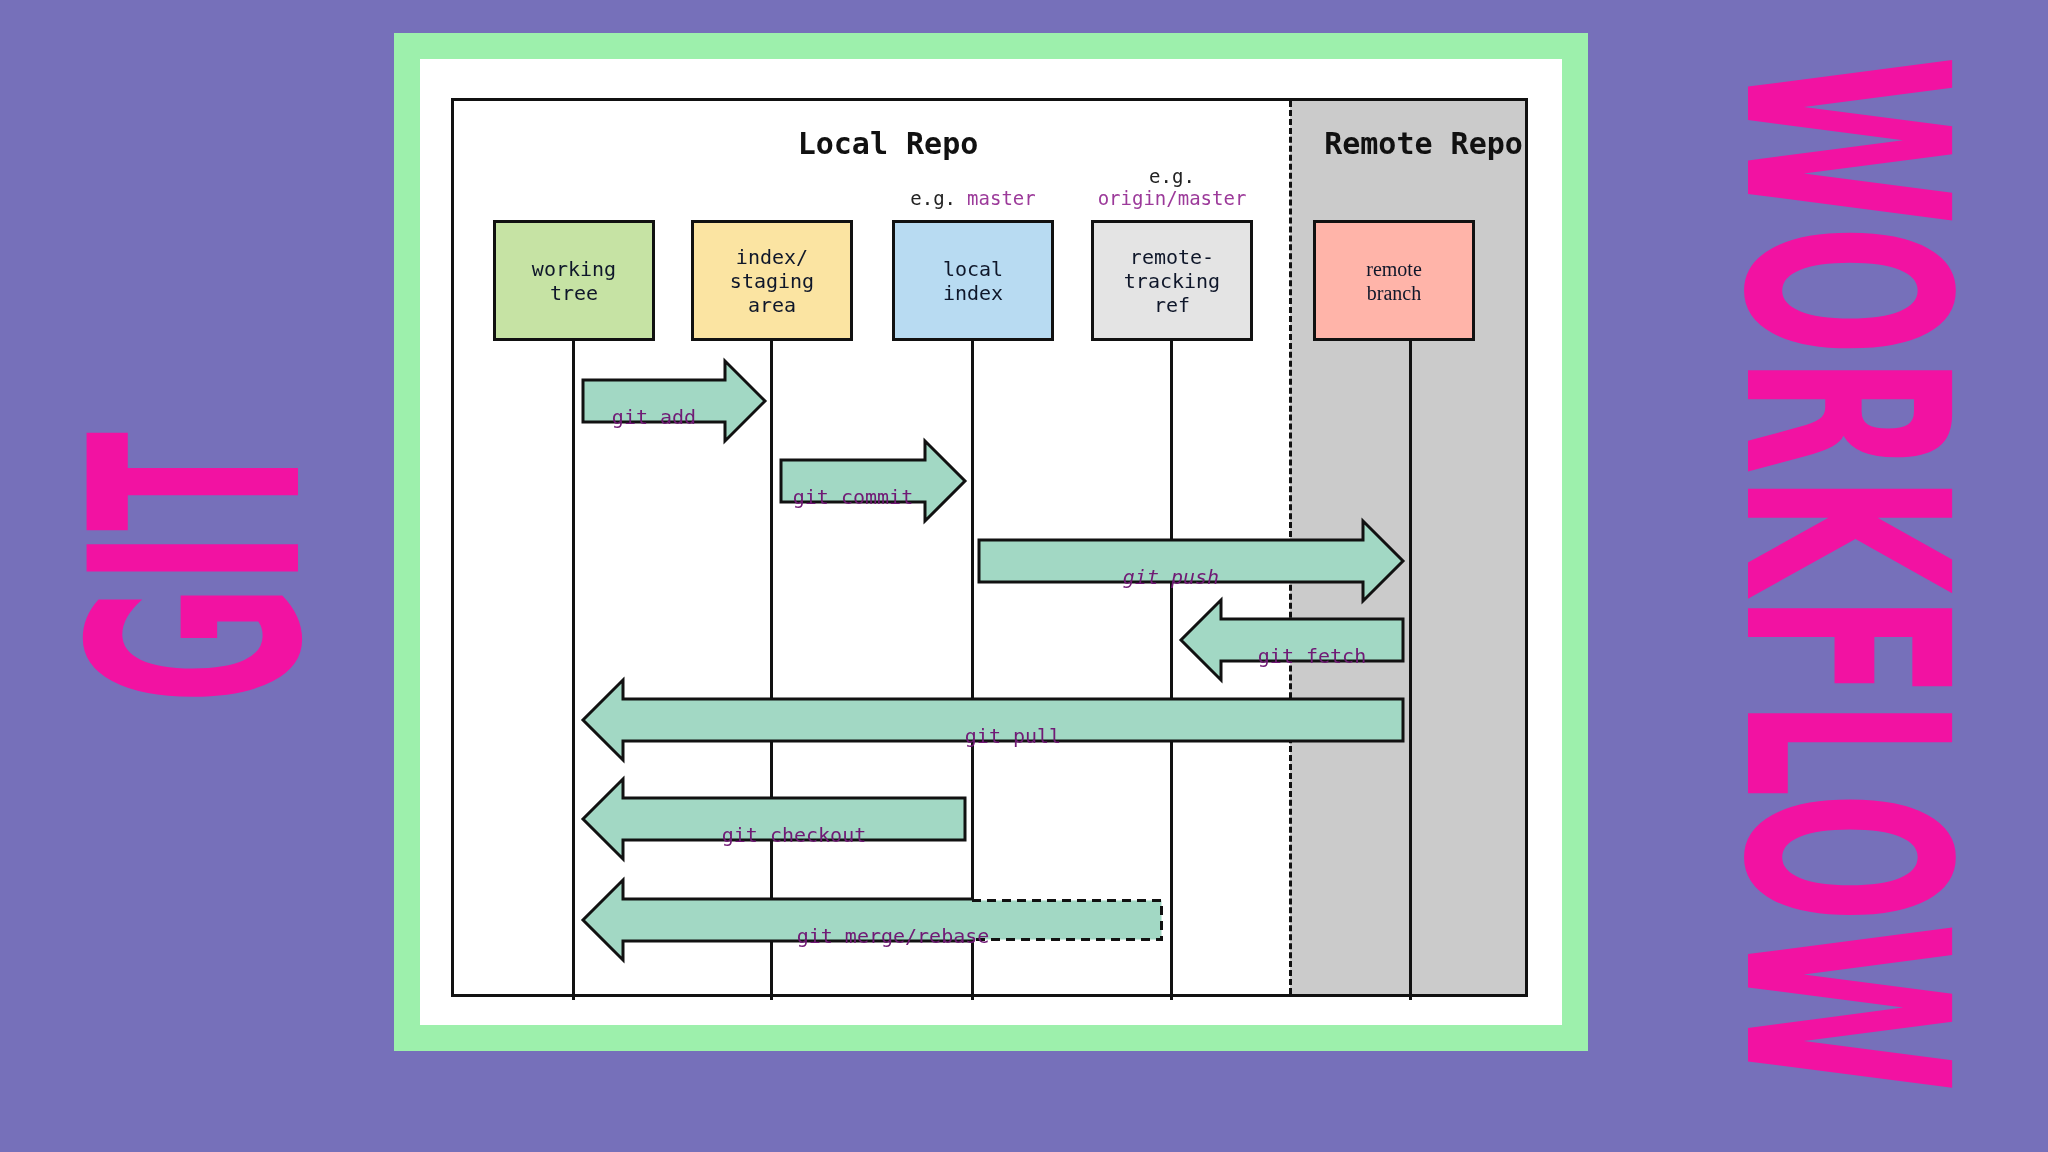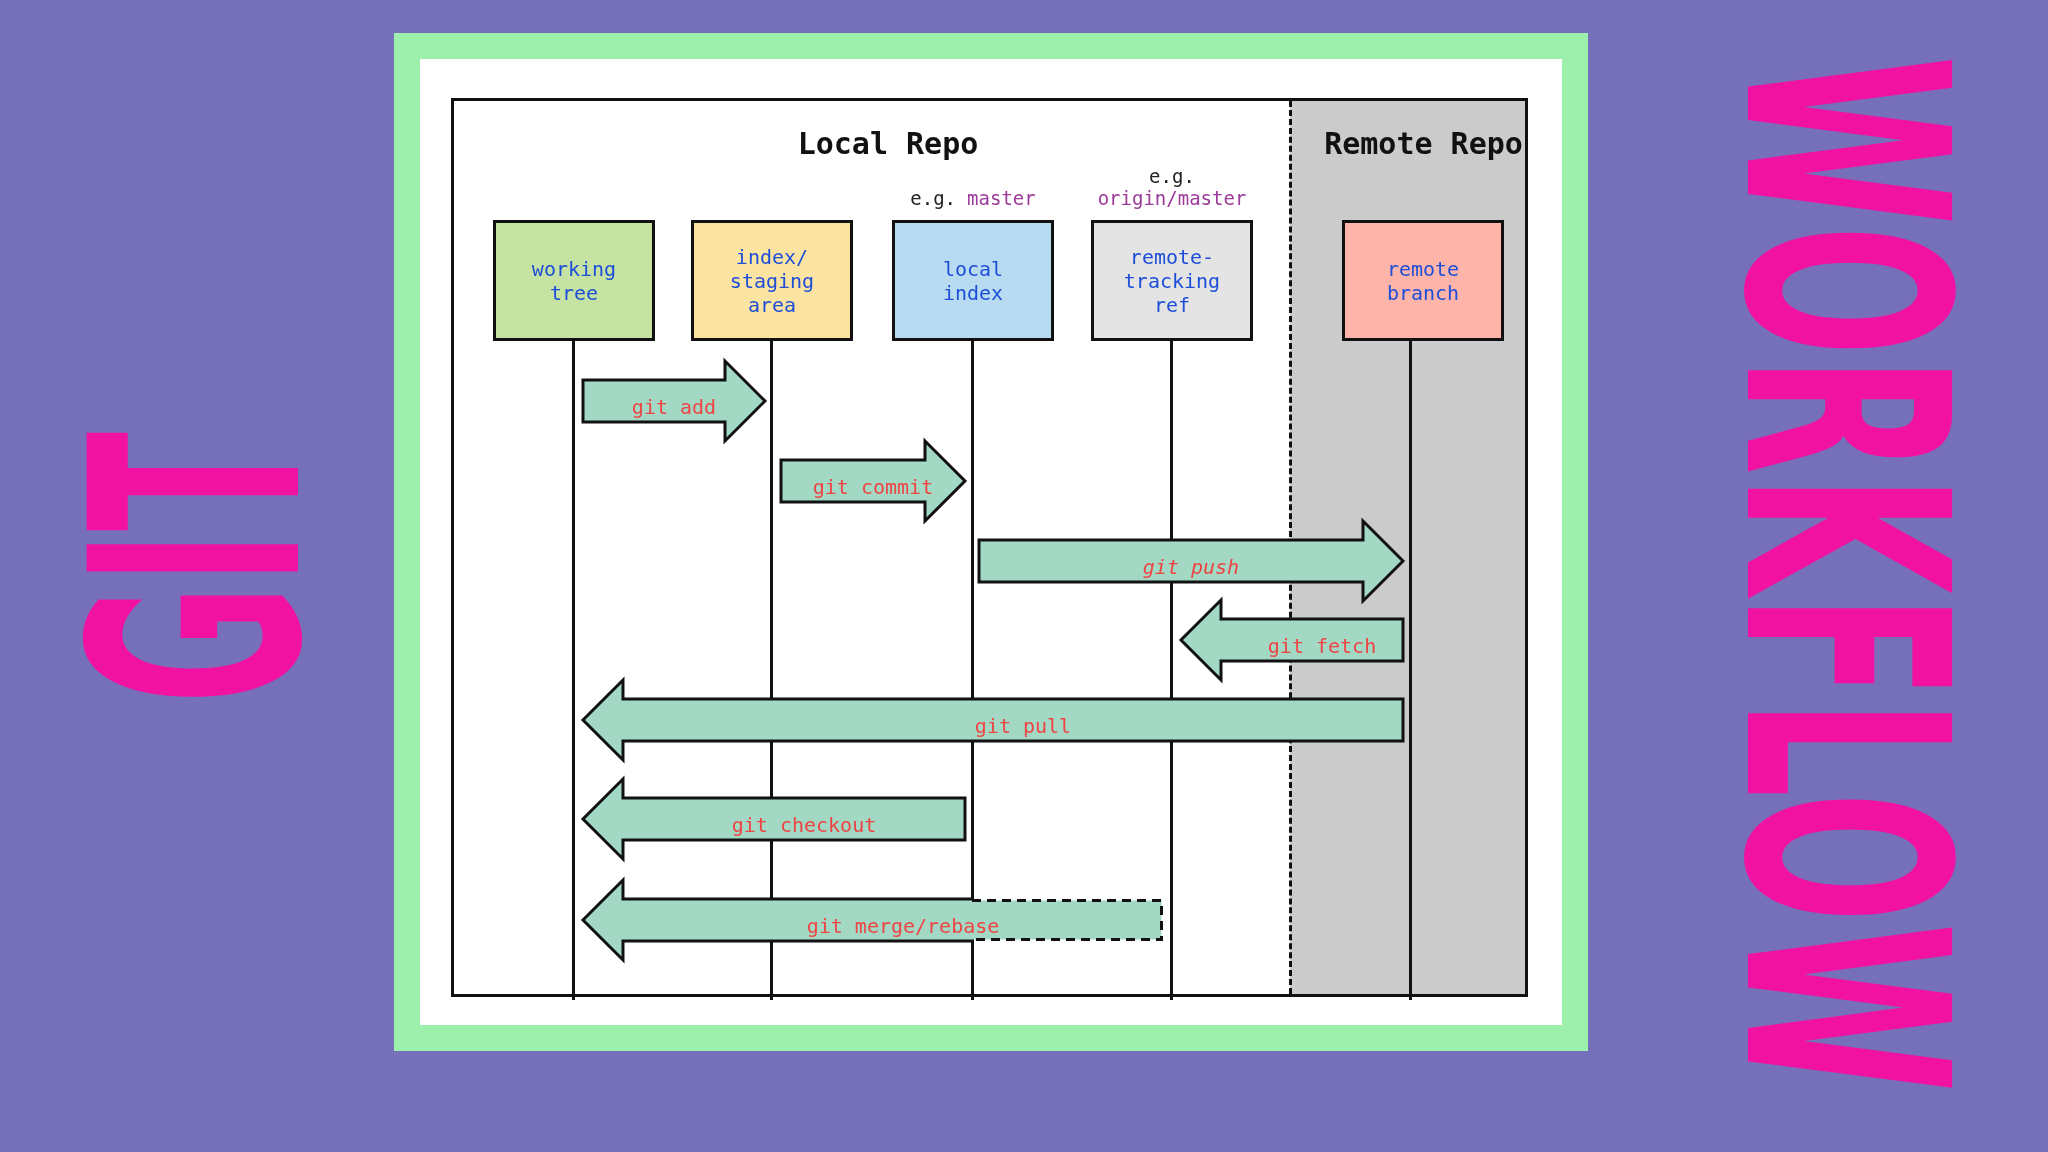--- a/index.html
+++ b/index.html
@@ -38,37 +38,37 @@
   .eg-label{position:absolute;font-size:19px;line-height:22px;text-align:center;z-index:2;color:#222;}
   .eg-label .eg-prefix{color:#222;margin-right:11px;}
   .eg-label .eg-value{color:var(--purple-label);}
   .eg-local{left:369px;top:86px;width:300px;}
   .eg-remote{left:568px;top:64px;width:300px;}
   .eg-remote .eg-prefix{display:block;margin:0;}
   .eg-remote .eg-value{display:block;}
 
   .node{position:absolute;top:119px;width:162px;height:121px;border:3px solid var(--ink);
     display:flex;align-items:center;justify-content:center;text-align:center;
-    font-size:20px;line-height:24px;white-space:pre-line;z-index:2;color:#1d4ed8;}
+    font-size:20px;line-height:24px;white-space:pre-line;z-index:2;color:#0f172a;}
   .node.working{left:39px;background:var(--c-working);}
   .node.staging{left:237px;background:var(--c-staging);}
   .node.local{left:438px;background:var(--c-local);}
   .node.tracking{left:637px;background:var(--c-tracking);}
-  .node.remote{left:888px;background:var(--c-remote);}
+  .node.remote{left:859px;background:var(--c-remote);font-family:Liberation Serif, serif;}
 
   .lifeline{position:absolute;top:240px;height:659px;width:3px;background:var(--ink);z-index:1;}
   .lifeline.l1{left:118px;} .lifeline.l2{left:316px;} .lifeline.l3{left:517px;}
   .lifeline.l4{left:716px;} .lifeline.l5{left:955px;}
 
   .arrow{position:absolute;height:80px;z-index:3;}
   .arrow svg{position:absolute;left:0;top:0;overflow:visible;display:block;}
   .arrow svg path, .arrow svg polygon{fill:var(--teal);stroke:var(--ink);stroke-width:3;}
   .arrow svg path.dash{stroke-dasharray:9 6;}
-  .arrow-label{position:absolute;top:6px;height:80px;display:flex;align-items:center;
-    justify-content:center;font-size:20px;color:#ef4444;white-space:nowrap;z-index:4;margin-left:20px;}
+  .arrow-label{position:absolute;top:16px;height:80px;display:flex;align-items:center;
+    justify-content:center;font-size:20px;color:#701a75;white-space:nowrap;z-index:4;}
 
   .a-add{left:129px;top:260px;width:182px;}
   .a-commit{left:327px;top:340px;width:184px;}
   .a-push{left:525px;top:420px;width:424px;}
   .a-fetch{left:727px;top:499px;width:222px;}
   .a-pull{left:129px;top:579px;width:820px;}
   .a-checkout{left:129px;top:678px;width:382px;}
   .a-merge{left:129px;top:779px;width:580px;}
 </style>
 </head>

